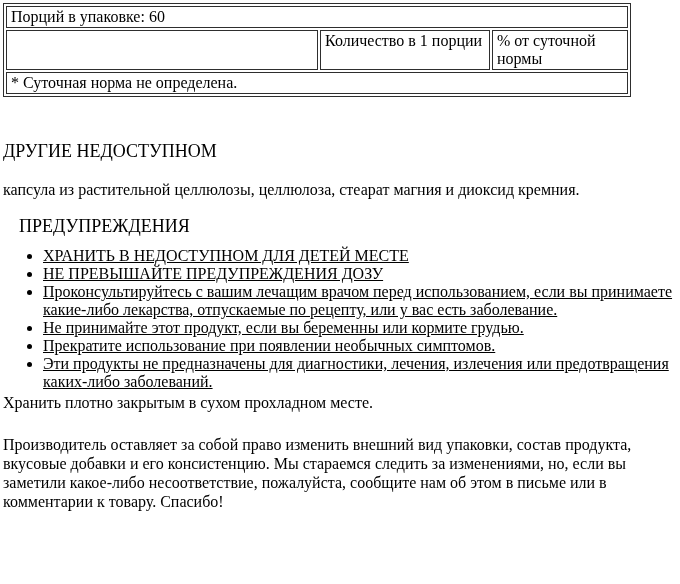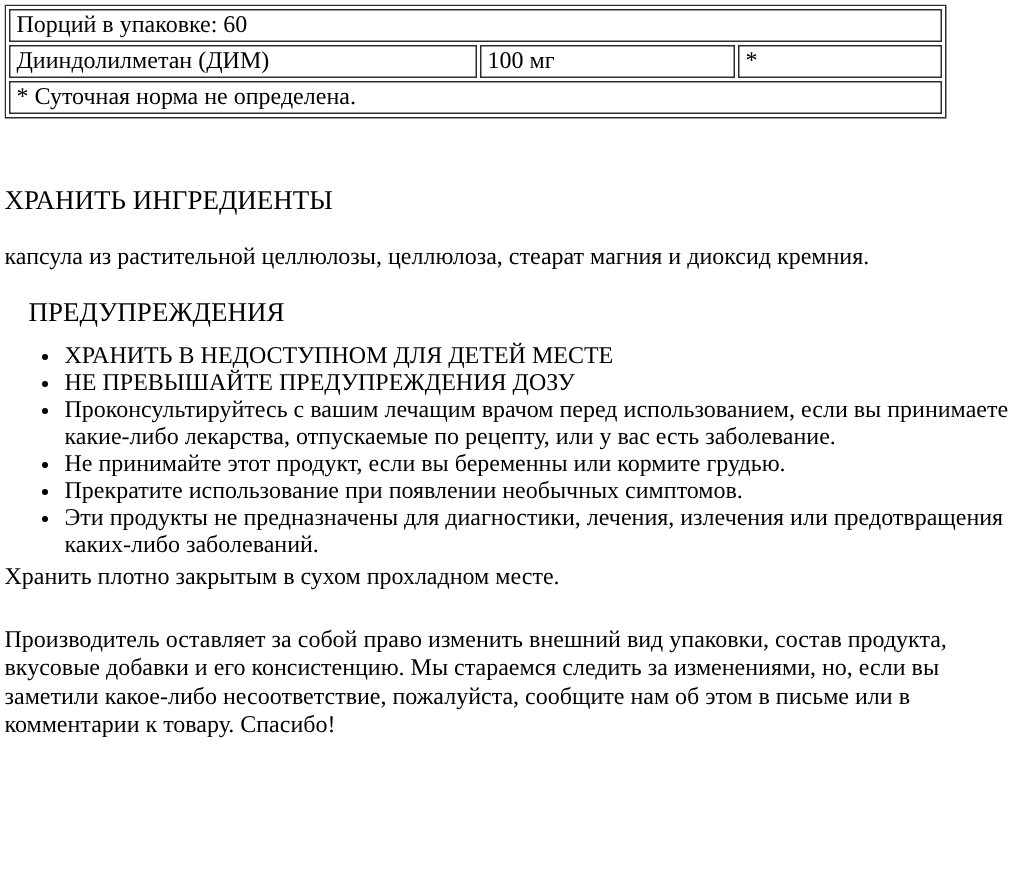--- a/index.html
+++ b/index.html
@@ -45,50 +45,51 @@
 
   p { margin: 0; }
   p.ingredients-text { margin: 0 0 17px 0; }
   p.storage-text     { margin: 0; }
   p.disclaimer-text  { margin: 23px 0 0 0; }
 
   ul.warning-list {
     margin: 0 0 2px 0;
     padding: 0 0 0 40px;
     list-style-type: disc;
+    text-decoration: underline;
   }
   ul.warning-list li {
     line-height: 18px;
   }
 </style>
 </head>
 <body>
 
 <table class="facts">
   <colgroup>
     <col class="c-name">
     <col class="c-amount">
     <col class="c-dv">
   </colgroup>
   <tbody>
     <tr>
       <td colspan="3">Порций в упаковке: 60</td>
     </tr>
     <tr>
-      <td>Дииндолилметан (ДИМ)</td>
-      <td>100 мг</td>
-      <td>*</td>
+      <td></td>
+      <td>Количество в 1 порции</td>
+      <td>% от суточной нормы</td>
     </tr>
     <tr>
       <td colspan="3">* Суточная норма не определена.</td>
     </tr>
   </tbody>
 </table>
 
-<h2 class="section-heading heading-other-ingredients">ХРАНИТЬ ИНГРЕДИЕНТЫ</h2>
+<h2 class="section-heading heading-other-ingredients">ДРУГИЕ НЕДОСТУПНОМ</h2>
 
 <p class="ingredients-text">капсула из растительной целлюлозы, целлюлоза, стеарат магния и диоксид кремния.</p>
 
 <h2 class="section-heading heading-warnings">ПРЕДУПРЕЖДЕНИЯ</h2>
 
 <ul class="warning-list">
   <li>ХРАНИТЬ В НЕДОСТУПНОМ ДЛЯ ДЕТЕЙ МЕСТЕ</li>
   <li>НЕ ПРЕВЫШАЙТЕ ПРЕДУПРЕЖДЕНИЯ ДОЗУ</li>
   <li>Проконсультируйтесь с вашим лечащим врачом перед использованием, если вы принимаете какие-либо лекарства, отпускаемые по рецепту, или у вас есть заболевание.</li>
   <li>Не принимайте этот продукт, если вы беременны или кормите грудью.</li>

